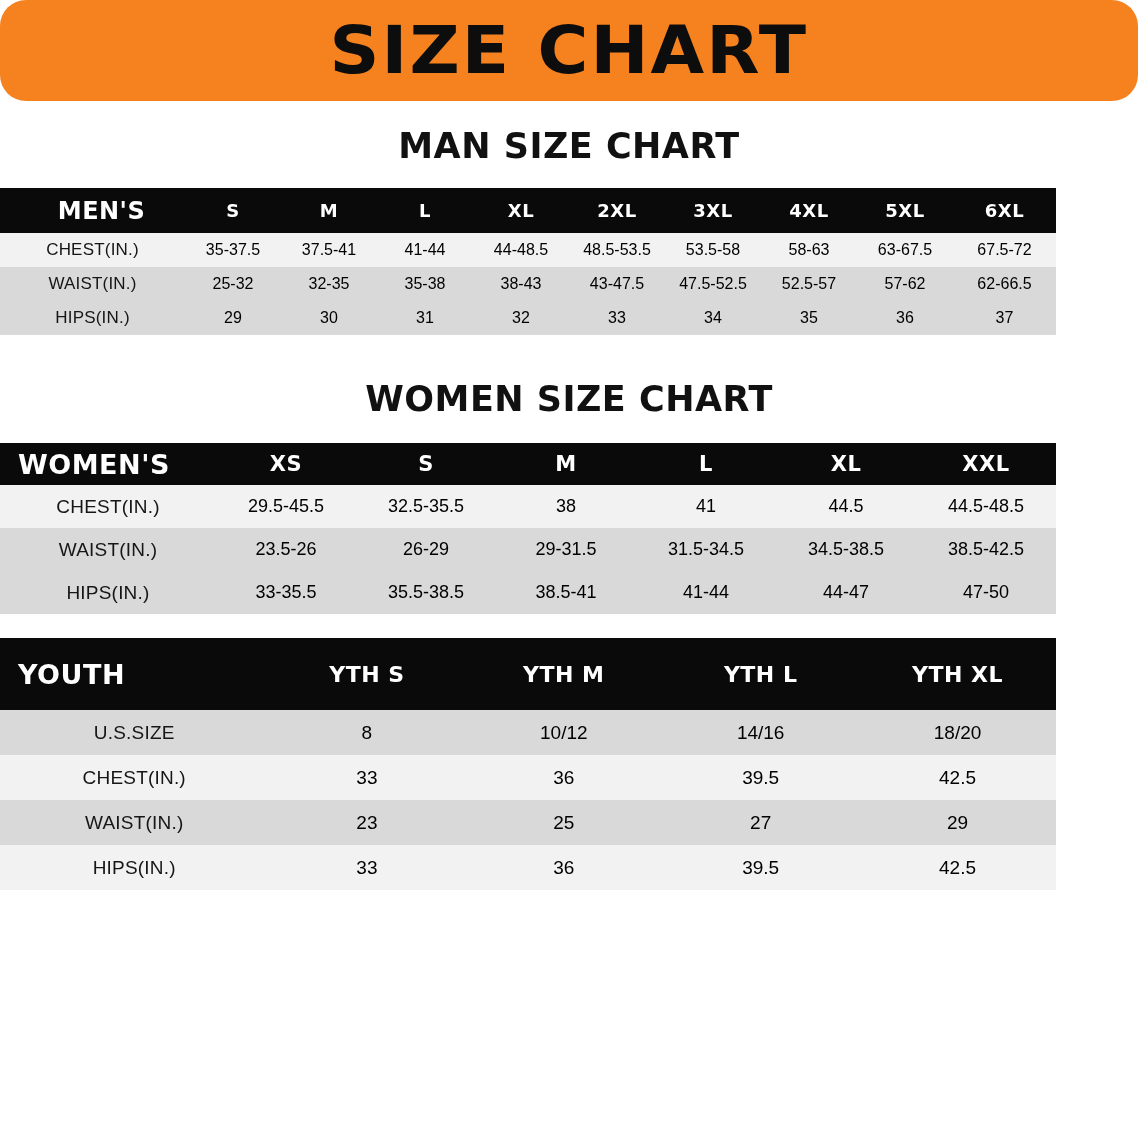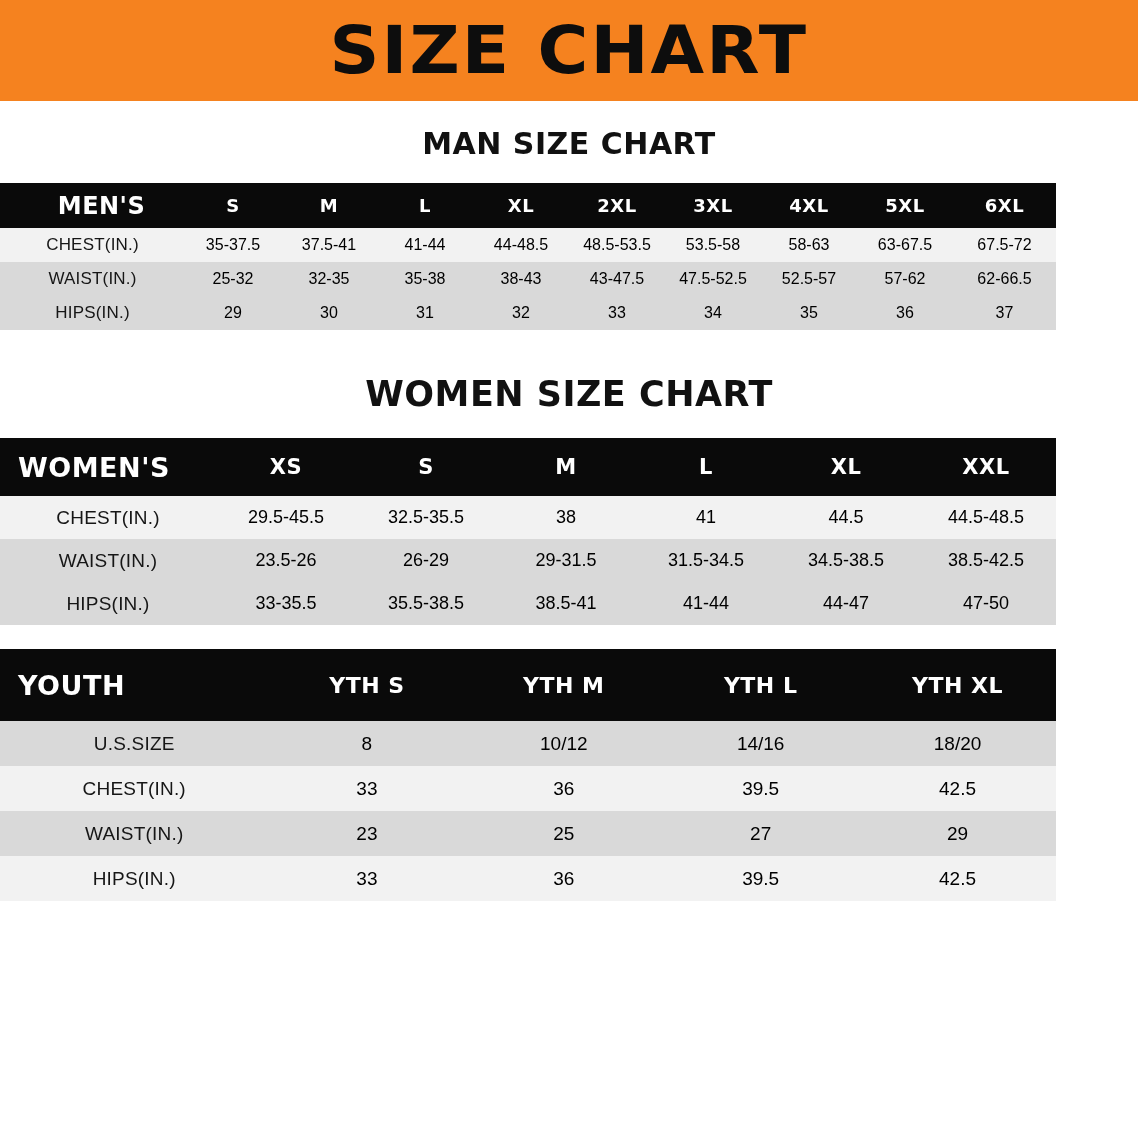--- a/index.html
+++ b/index.html
@@ -20,41 +20,42 @@
     background: #ffffff;
   }
 
   
   .banner {
     height: 101px;
     background: #f5821f;
     display: flex;
     align-items: center;
     justify-content: center;
+    border-radius: 26px;
   }
   .banner-title {
     font-family: "DejaVu Sans", sans-serif;
     font-weight: bold;
     font-size: 66px;
     letter-spacing: 2px;
     color: #0d0d0d;
     line-height: 1;
     transform: scaleX(1.05);
   }
 
   
   .section-title {
     text-align: center;
     font-family: "DejaVu Sans", sans-serif;
     font-weight: bold;
     color: #111111;
     letter-spacing: 0.5px;
   }
   .title-man {
-    font-size: 30px;
+    font-size: 35px;
     margin-top: 25px;
     margin-bottom: 0;
   }
   .title-women {
     font-size: 35px;
     margin-top: 44px;
     margin-bottom: 0;
   }
   .title-youth {
     font-size: 35px;
@@ -101,21 +102,21 @@
   #men-table thead th.corner {
     text-align: center;
     padding-left: 18px;
     font-size: 24px;
   }
   #men-table tbody td { height: 34px; font-size: 16px; }
   #men-table tbody td.row-label { font-size: 17px; }
 
   
   #women-table { width: 1056px; }
-  #women-table thead th { height: 58px; font-size: 21px; }
+  #women-table thead th { height: 42px; font-size: 21px; }
   #women-table thead th.corner {
     text-align: left;
     padding-left: 18px;
     font-size: 27px;
   }
   #women-table tbody td { height: 43px; font-size: 18px; }
   #women-table tbody td.row-label { font-size: 19px; }
 
   
   #youth-table { width: 1056px; }

